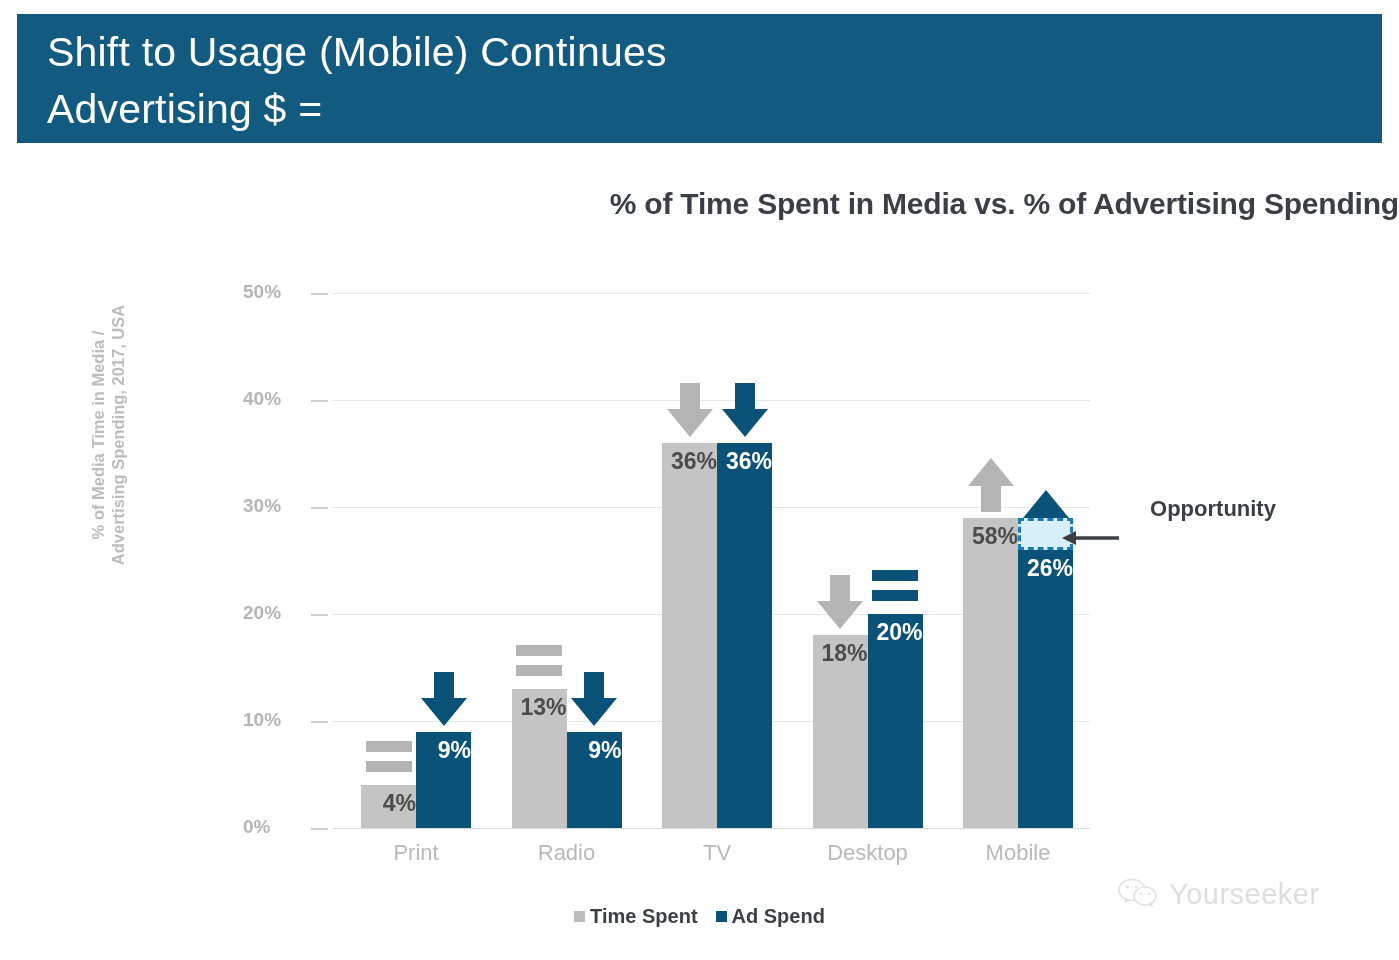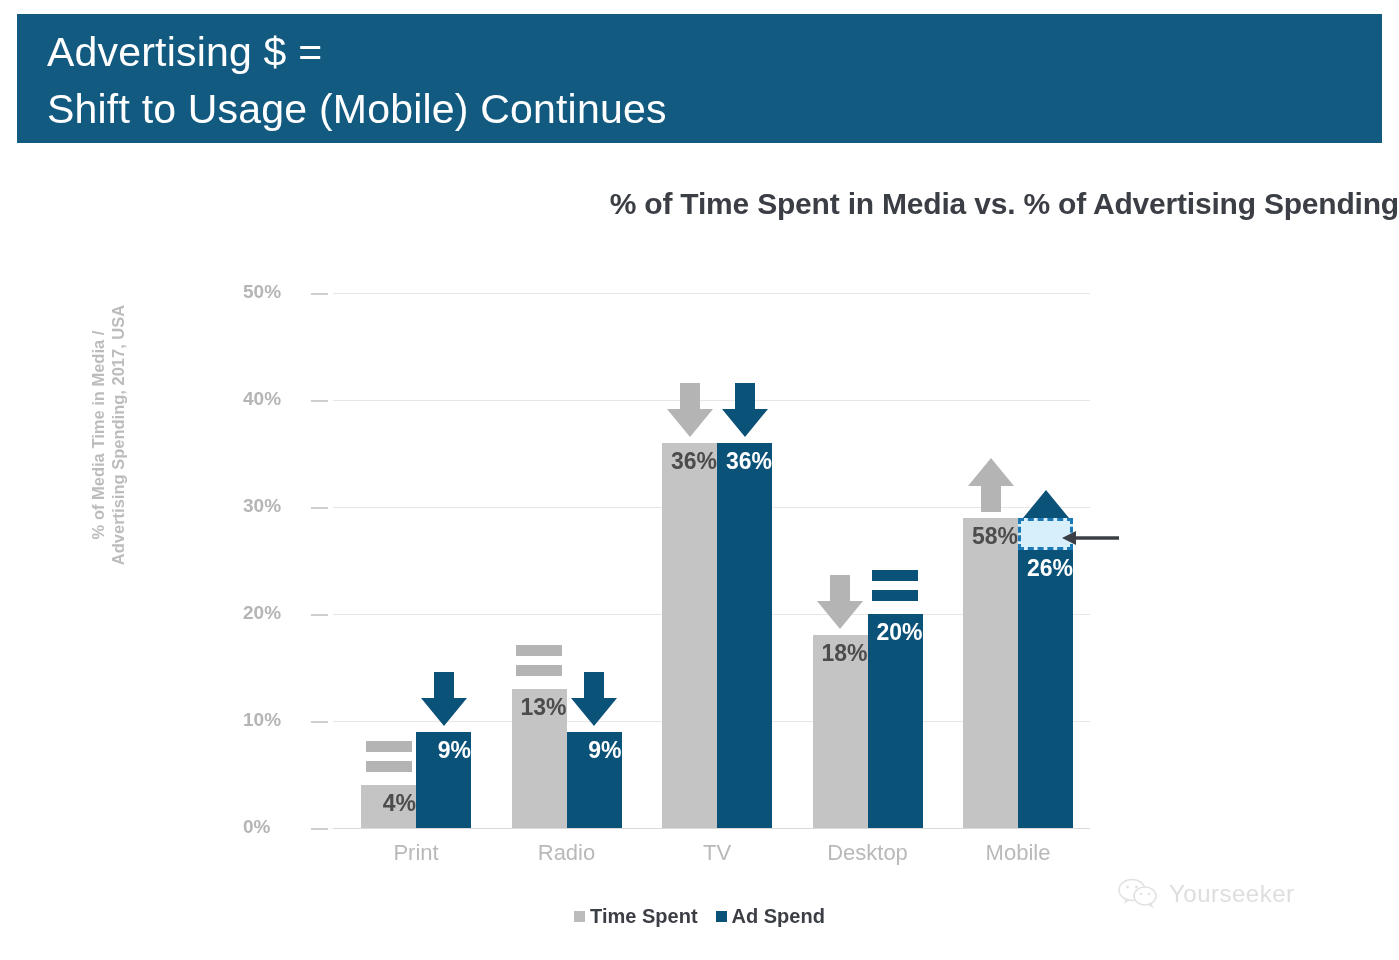--- a/index.html
+++ b/index.html
@@ -207,31 +207,31 @@
 
   
   #watermark {
     position: absolute;
     left: 1118px;
     top: 877px;
     display: flex;
     align-items: center;
     gap: 9px;
     color: #dedede;
-    font-size: 24px;
+    font-size: 29px;
     letter-spacing: 0.5px;
   }
   #watermark svg { display: block; }
 </style>
 </head>
 <body>
 
 <div id="header-banner">
+  <div class="line">Shift to Usage (Mobile) Continues</div>
   <div class="line">Advertising $ =</div>
-  <div class="line">Shift to Usage (Mobile) Continues</div>
 </div>
 
 <div id="chart-title">% of Time Spent in Media vs. % of Advertising Spending</div>
 
 <div id="plot-wrap">
 
   <div id="yaxis-title">
     <span class="l1">% of Media Time in Media /</span>
     <span class="l2">Advertising Spending, 2017, USA</span>
   </div>
@@ -340,20 +340,21 @@
     </div>
 
   <div id="opportunity-box" style="left: 1018px; top: 517.7px; width: 55px; height: 32.1px;"></div>
 
   <svg id="opportunity-arrow" viewBox="0 0 58 16">
     <line x1="57" y1="8" x2="12" y2="8" stroke="#3b3f45" stroke-width="3.5"></line>
     <polygon points="0,8 14,1 14,15" fill="#3b3f45"></polygon>
   </svg>
 
   <div id="opportunity-annotation">
+    <div>Opportunity</div>
   </div>
 
   <div id="xlabels-layer">
       <div class="xlabel" style="left: 336px;">Print</div>
       <div class="xlabel" style="left: 486.5px;">Radio</div>
       <div class="xlabel" style="left: 637px;">TV</div>
       <div class="xlabel" style="left: 787.5px;">Desktop</div>
       <div class="xlabel" style="left: 938px;">Mobile</div>
     </div>
 </div>

